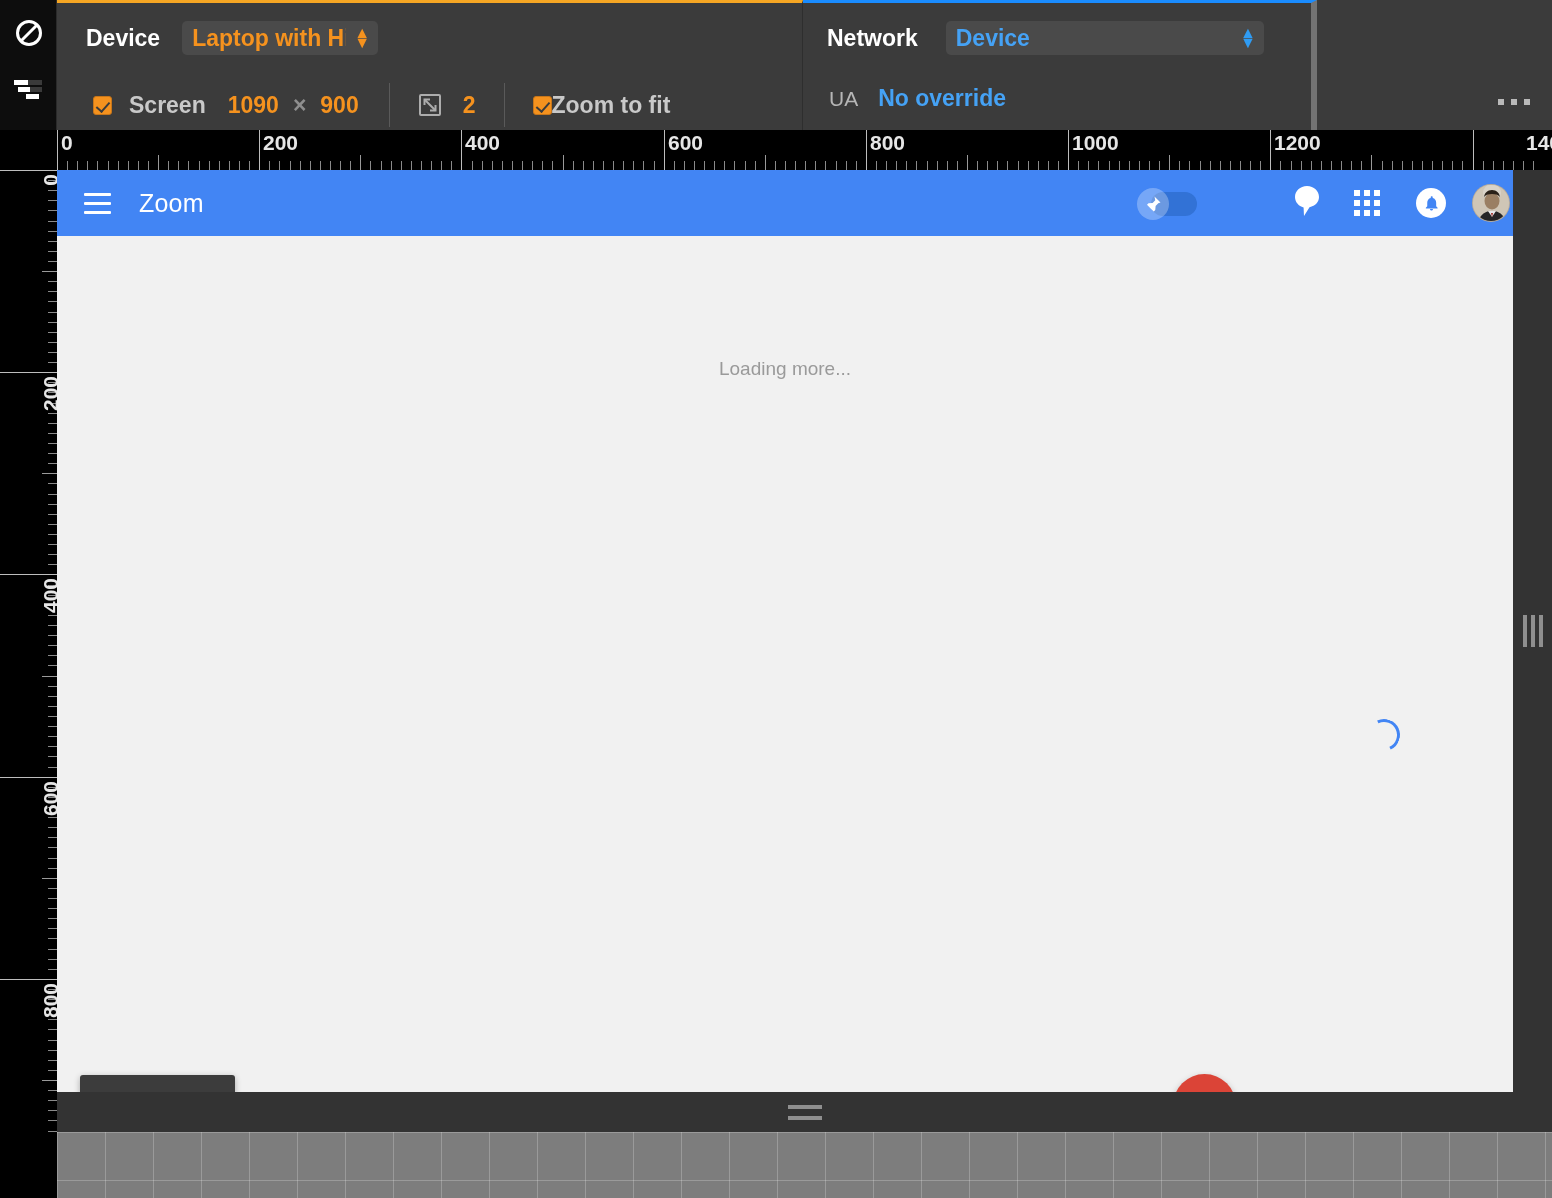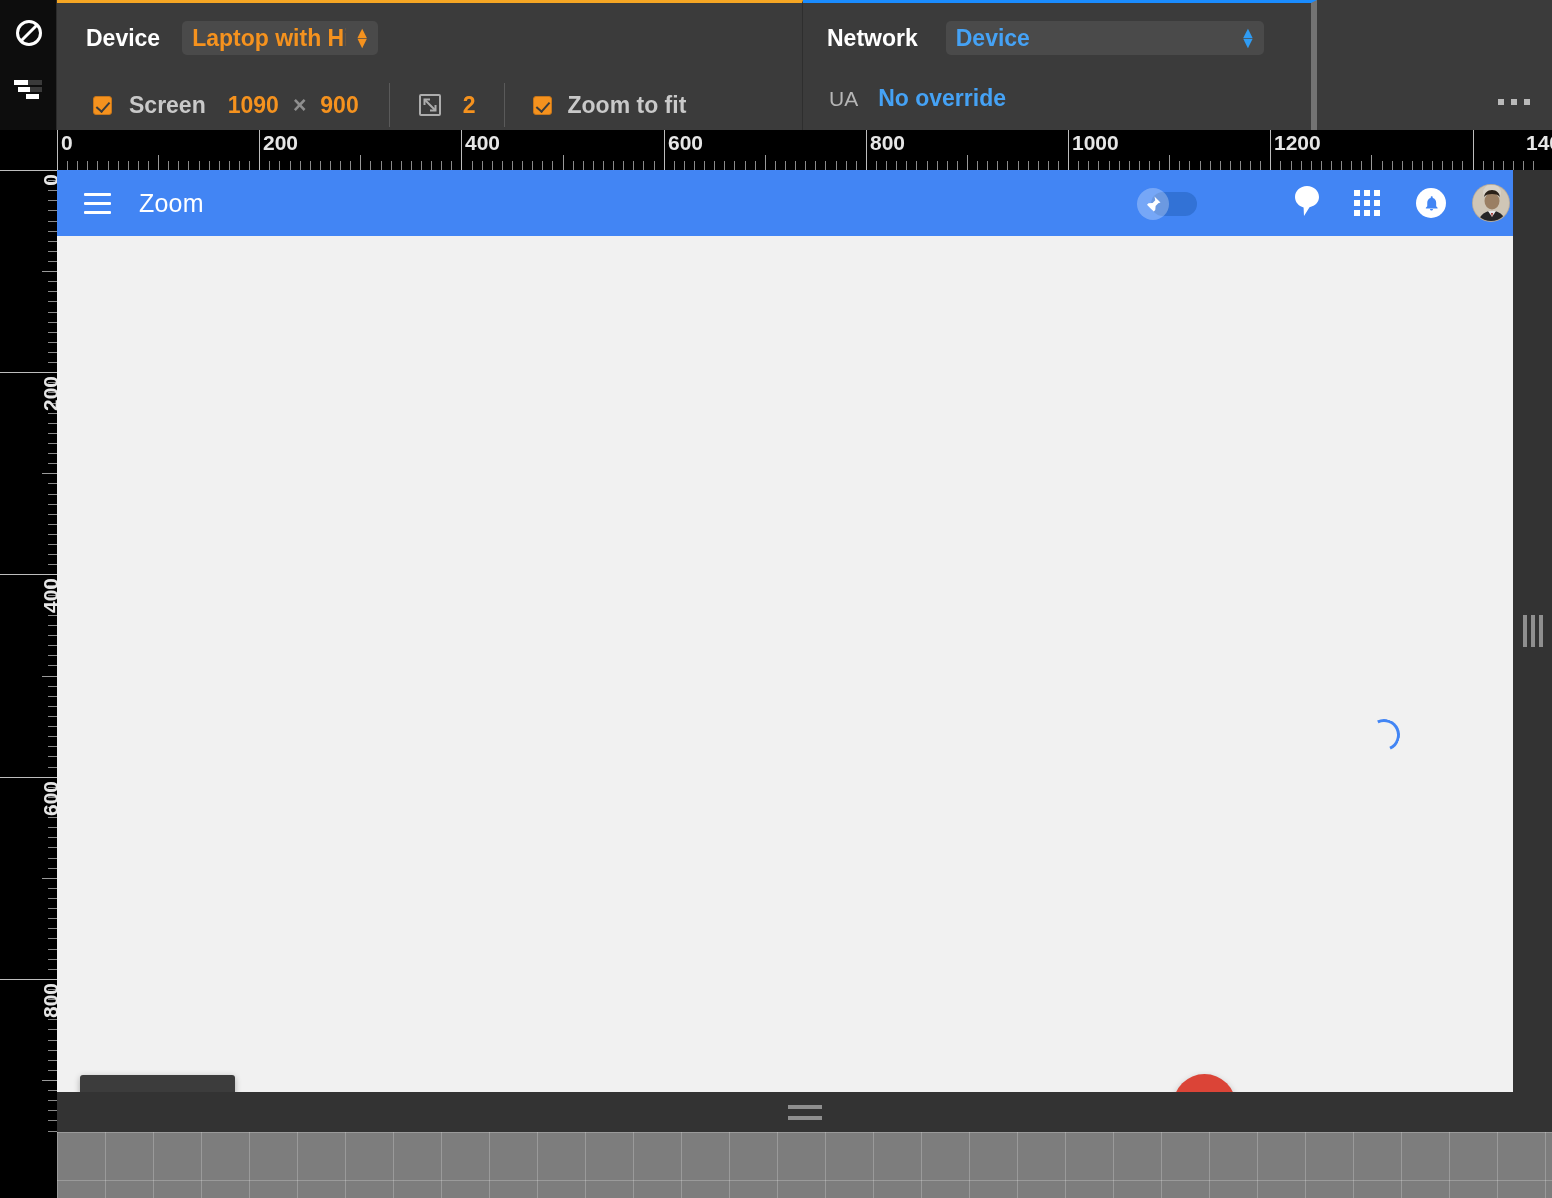--- a/index.html
+++ b/index.html
@@ -277,21 +277,21 @@
         <span class="dpr-icon" style="margin-left:29px;">
           <svg width="18" height="18" viewBox="0 0 18 18" style="position:absolute;left:0;top:0;">
             <line x1="3.5" y1="3.5" x2="14.5" y2="14.5" stroke="#adadad" stroke-width="2"></line>
             <polyline points="3.5,9 3.5,3.5 9,3.5" fill="none" stroke="#adadad" stroke-width="2"></polyline>
             <polyline points="14.5,9 14.5,14.5 9,14.5" fill="none" stroke="#adadad" stroke-width="2"></polyline>
           </svg>
         </span>
         <span class="val-orange" style="margin-left:22px;">2</span>
         <span class="divider-v" style="margin-left:28px;"></span>
         <span class="chk" style="margin-left:28px;"></span>
-        <span class="lbl-dim" style="margin-left:16px;">Zoom to fit</span>
+        <span class="lbl-dim" style="">Zoom to fit</span>
       </div>
     </div>
 
     <div class="panel-network">
       <div class="row" style="left:24px; top:18px;">
         <span class="lbl-strong">Network</span>
         <div class="select-pill" style="margin-left:28px; width:318px;">
           <span class="val-blue sel-text">Device</span>
           <span class="spinner-arrows ar-blue">
             <span>▲</span>
@@ -637,20 +637,21 @@
             <path d="M11 13c0-5 3.5-8 8-8s8 3 8 8c0-1-1-4-8-4s-8 3-8 4z" fill="#2a2118"></path>
             <path d="M6 38c0-8 5.8-12 13-12s13 4 13 12z" fill="#262626"></path>
             <path d="M15 26l4 6 4-6z" fill="#e9e9e9"></path>
             <path d="M18 28l1 4 1-4z" fill="#9e2b25"></path>
           </svg>
         </span>
       </div>
     </div>
 
     <div class="content">
+      <div class="loading-more">Loading more...</div>
       <div class="spinner-blue"></div>
 
       <div class="toast-ghost"></div>
       <div class="toast">
         <span class="toast-spinner"></span>
         <span class="toast-text">Loading...</span>
       </div>
 
       <div class="fab">
         <span class="fab-plus">

